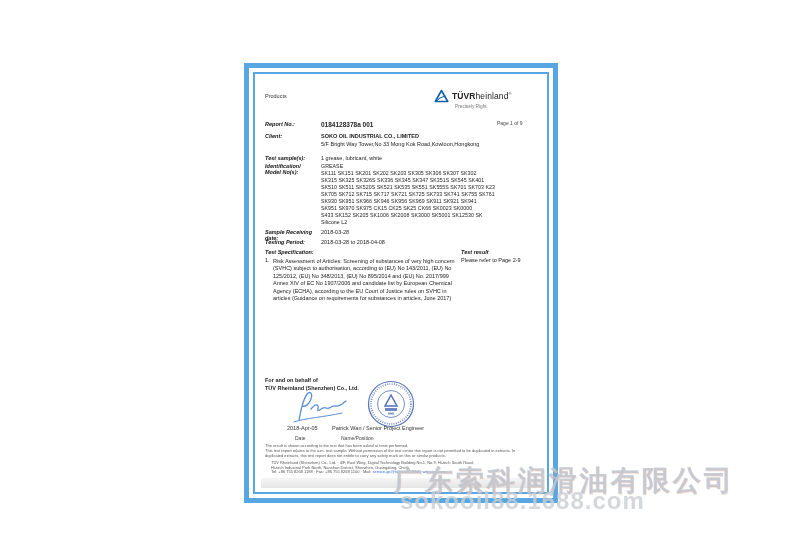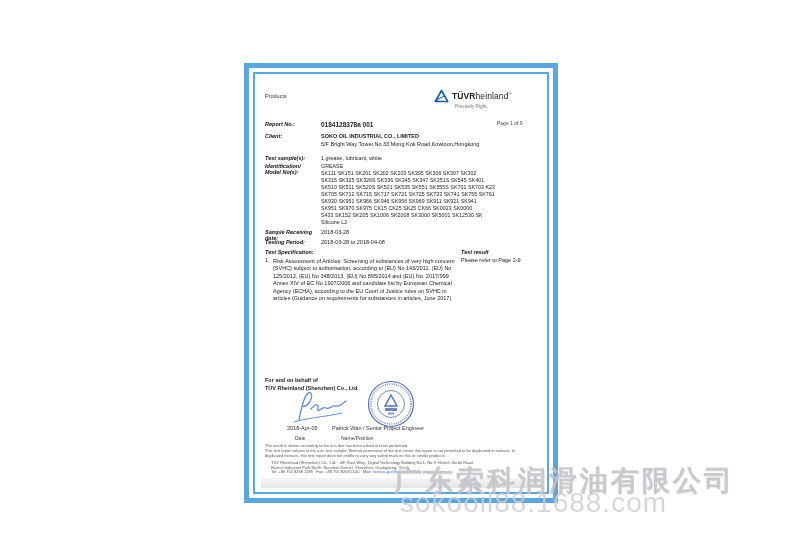--- a/index.html
+++ b/index.html
@@ -60,21 +60,21 @@
   .footer .link { color:#2a6fd0; }
 
   .bottom-shade { position:absolute; left:6px; right:6px; bottom:4px; height:10px;
     background:linear-gradient(#f3f3f3,#dedede); opacity:0.8; }
 
   
   .wm-cn { position:absolute; left:394px; top:462px; font-size:28px; font-weight:bold;
     letter-spacing:3px; color:rgba(195,199,204,0.85);
     text-shadow:0.5px 0.5px 0 rgba(230,150,120,0.25), -0.5px -0.5px 0 rgba(140,170,230,0.25);
     z-index:5; white-space:nowrap; }
-  .wm-url { position:absolute; left:400px; top:487px; font-size:28px; font-weight:normal;
+  .wm-url { position:absolute; left:400px; top:487px; font-size:24px; font-weight:bold;
     letter-spacing:1px; color:rgba(202,206,210,0.8); z-index:5; white-space:nowrap; }
 </style>
 </head>
 <body>
 
 <div class="stage">
 
   <div class="frame">
     <div class="frame-inner">
       <div class="content">

